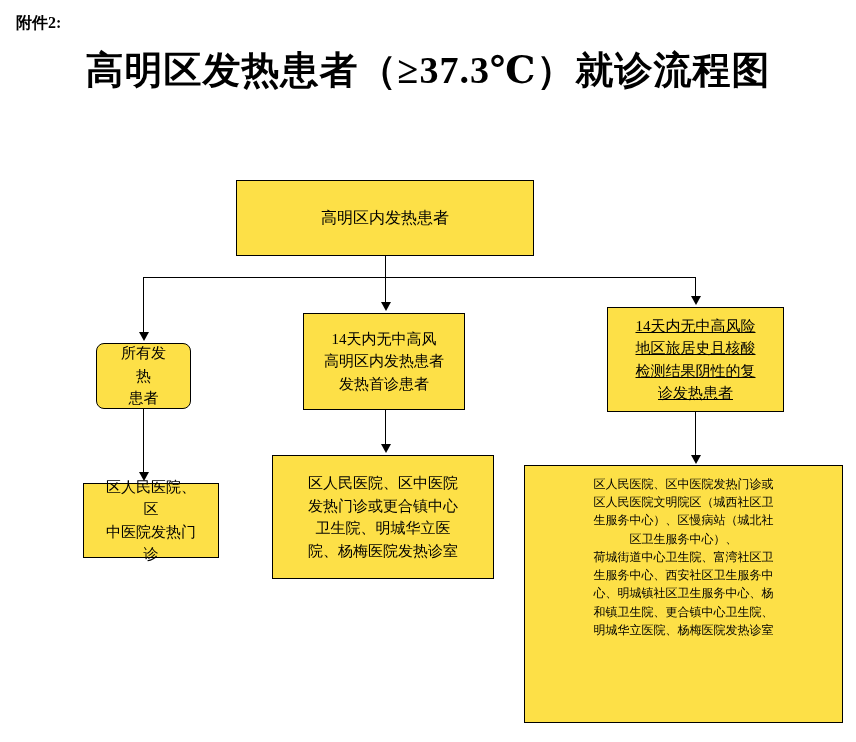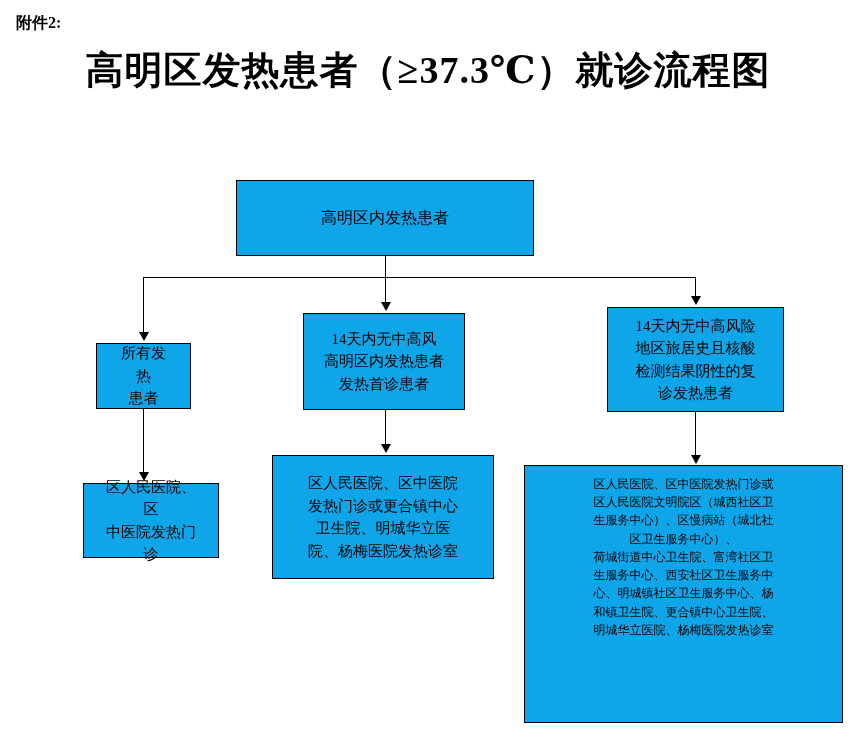--- a/index.html
+++ b/index.html
@@ -38,39 +38,39 @@
     line-height: 1.18;
     letter-spacing: 1px;
     white-space: nowrap;
   }
 
   
   .node {
     position: absolute;
     box-sizing: border-box;
     border: 1px solid #000000;
-    background: #0ea5e9;
+    background: #fde047;
     display: flex;
     align-items: center;
     justify-content: center;
     text-align: center;
     font-size: 15px;
     line-height: 1.5;
     padding: 3px 20px;
   }
   .node .node-text {
     display: block;
     width: 100%;
     white-space: pre-line;
   }
 
   #node-top      { left: 236px; top: 180px;  width: 298px; height: 76px;  font-size: 16px; }
-  #node-all      { left: 96px;  top: 343px;  width: 95px;  height: 66px;  }
+  #node-all      { left: 96px;  top: 343px;  width: 95px;  height: 66px; border-radius: 8px;  }
   #node-first    { left: 303px; top: 313px;  width: 162px; height: 97px;  }
-  #node-revisit  { left: 607px; top: 307px;  width: 177px; height: 105px; }
+  #node-revisit  { left: 607px; top: 307px;  width: 177px; height: 105px; text-decoration: underline; }
   #node-out-left { left: 83px;  top: 483px;  width: 136px; height: 75px;  }
   #node-out-mid  { left: 272px; top: 455px;  width: 222px; height: 124px; }
   #node-out-right{ left: 524px; top: 465px;  width: 319px; height: 258px; font-size: 12px; line-height: 1.52; align-items: flex-start; padding-top: 9px; }
 
   
   .line-v, .line-h {
     position: absolute;
     background: #000000;
   }
   .line-v { width: 1px; }

